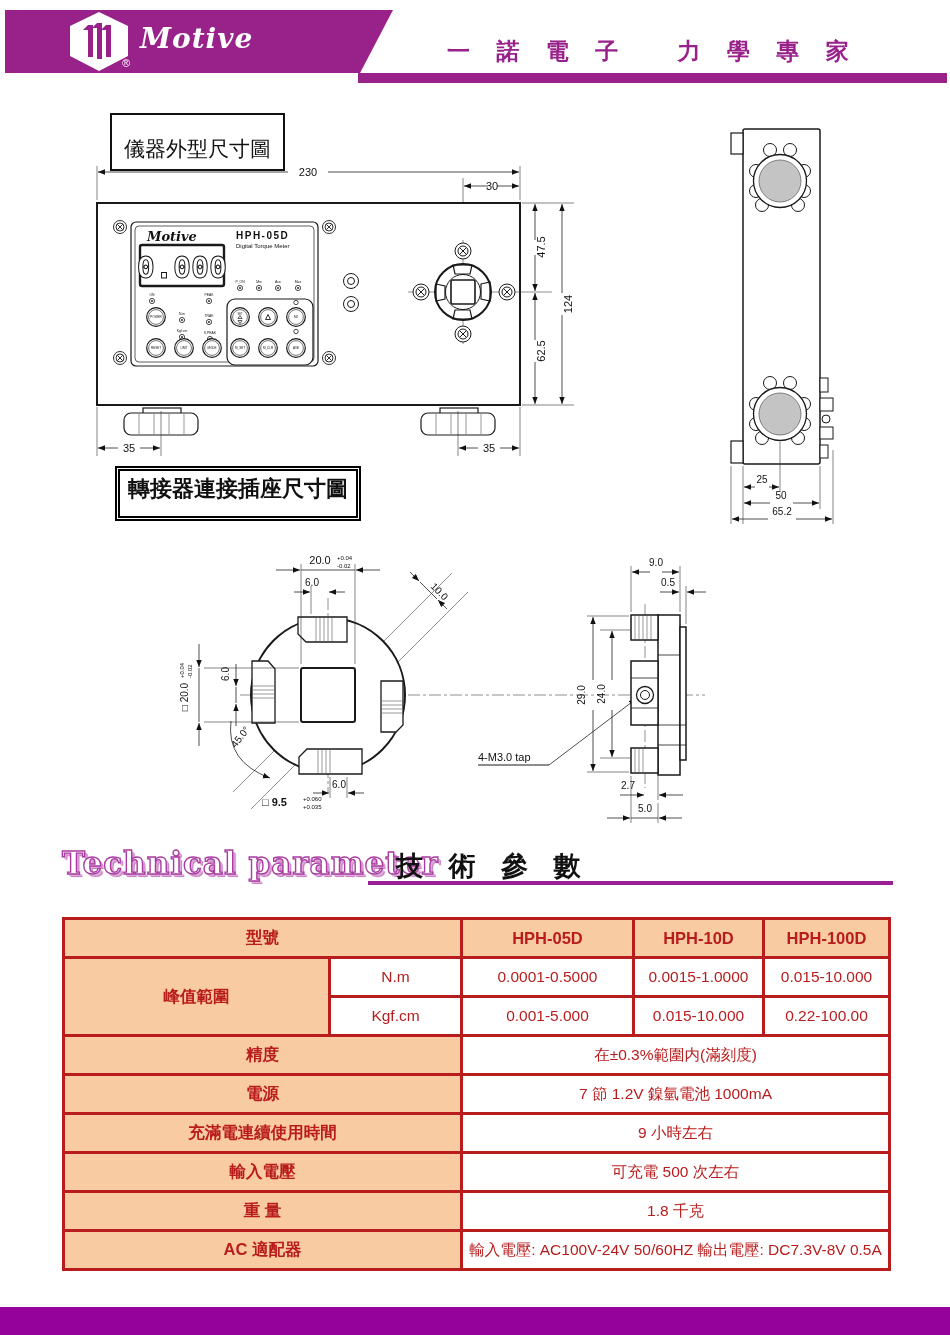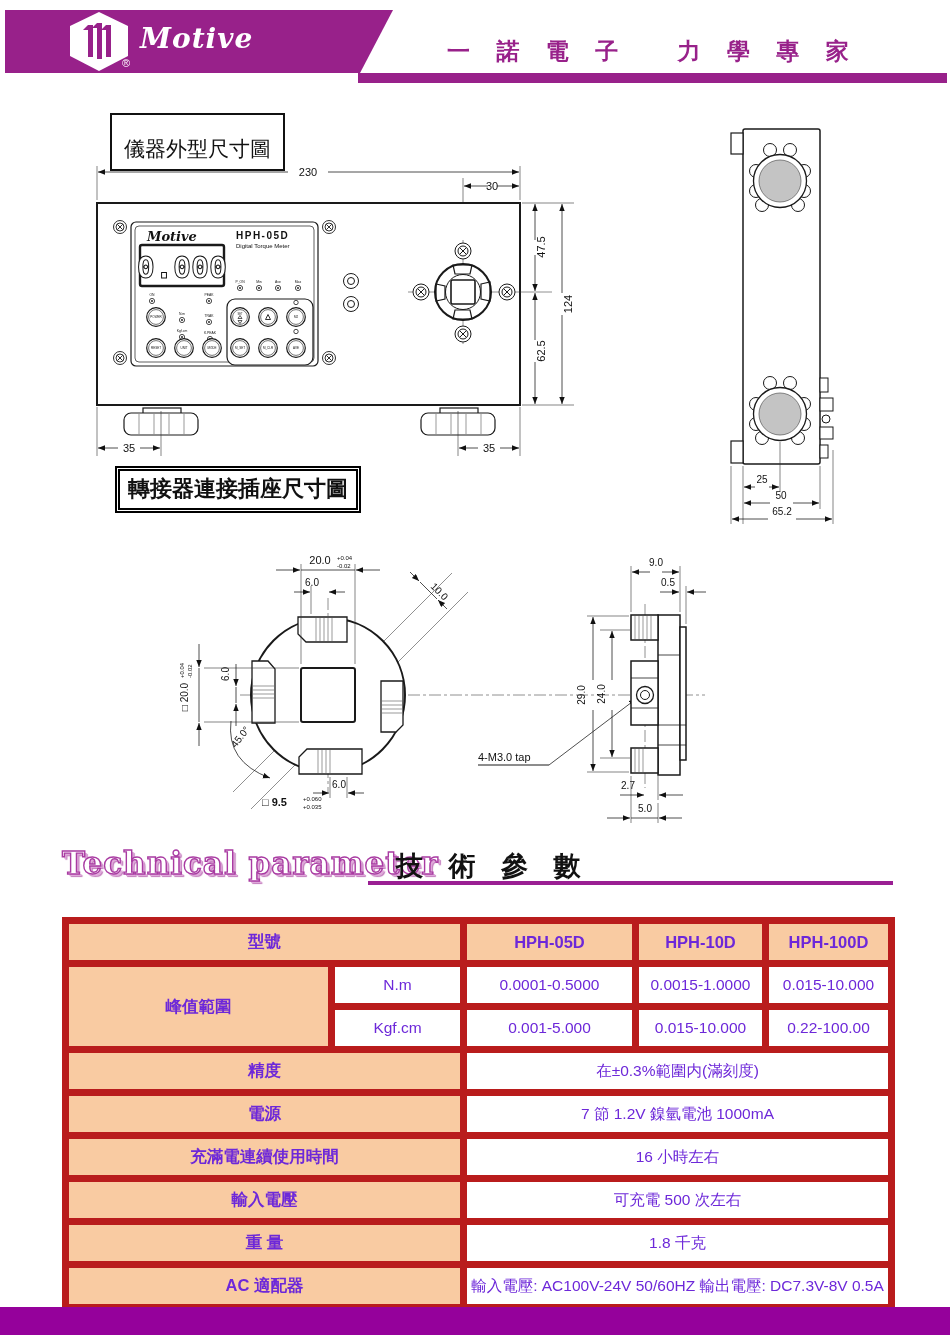--- a/index.html
+++ b/index.html
@@ -12,35 +12,35 @@
   .hdr-brand{position:absolute;left:140px;top:22px;color:#fff;
              font-family:"DejaVu Serif",serif;font-style:italic;font-weight:bold;
              font-size:28px;letter-spacing:1px;}
   .hdr-reg{position:absolute;left:122px;top:57px;color:#fff;font-size:11px;}
   .hdr-tagline{position:absolute;left:447px;top:36px;color:#98218A;font-weight:bold;
                font-size:23px;letter-spacing:10px;white-space:nowrap;}
   .hdr-bar{position:absolute;left:358px;top:73px;width:589px;height:10px;background:#98218A;}
   
   .tbox1{position:absolute;left:110px;top:113px;border:2px solid #111;padding:20px 12px 6px;
          font-size:21px;color:#111;background:#fff;}
-  .tbox2{position:absolute;left:115px;top:466px;border:5px double #000;padding:3px 8px 4px;
+  .tbox2{position:absolute;left:115px;top:466px;border:5px double #000;padding:3px 8px 12px;
          font-size:22px;font-weight:bold;color:#111;background:#fff;}
   
   .tech-en{position:absolute;left:62px;top:845px;font-family:"DejaVu Serif",serif;
            font-weight:bold;font-size:31px;color:#fff;letter-spacing:1px;
            -webkit-text-stroke:1.4px #A93BA2;
            text-shadow:2px 2px 0 #DFA9DA,3px 3px 1px #C27BBC;}
   .tech-zh{position:absolute;left:372px;top:848px;font-size:27px;font-weight:bold;color:#111;
            letter-spacing:9px;white-space:nowrap;margin-left:24px;}
   .tech-underline{position:absolute;left:368px;top:881px;width:525px;height:4px;background:#9A1F93;}
   
   .spec{position:absolute;left:62px;top:917px;width:826px;border-collapse:collapse;
         border:2px solid #8c8c8c;table-layout:fixed;}
-  .spec td{border:7px solid #b91c1c;height:36px;text-align:center;vertical-align:middle;
-           font-size:15.5px;color:#6d28d9;padding:0 4px;background:#fff;}
+  .spec td{border:3px solid #b91c1c;height:36px;text-align:center;vertical-align:middle;
+           font-size:15.5px;color:#b91c1c;padding:0 4px;background:#fff;}
   .spec td.p{background:#F9CBA2;}
   .spec td.b{font-weight:bold;font-size:16.5px;}
   
   .footer{position:absolute;left:0;top:1307px;width:950px;height:28px;background:#95019B;}
   
   svg.draw{position:absolute;left:0;top:0;}
   .ln{stroke:#1a1a1a;fill:none;stroke-width:1.2;}
   .s2{stroke-width:2px;}
   .s15{stroke-width:1.5px;}
   .fw{fill:#fff;}
@@ -450,21 +450,21 @@
     <tr>
       <td colspan="2" class="p b">精度</td>
       <td colspan="3">在±0.3%範圍内(滿刻度)</td>
     </tr>
     <tr>
       <td colspan="2" class="p b">電源</td>
       <td colspan="3">7 節 1.2V 鎳氫電池 1000mA</td>
     </tr>
     <tr>
       <td colspan="2" class="p b">充滿電連續使用時間</td>
-      <td colspan="3">16 小時左右</td>
+      <td colspan="3">9 小時左右</td>
     </tr>
     <tr>
       <td colspan="2" class="p b">輸入電壓</td>
       <td colspan="3">可充電 500 次左右</td>
     </tr>
     <tr>
       <td colspan="2" class="p b">重 量</td>
       <td colspan="3">1.8 千克</td>
     </tr>
     <tr>

